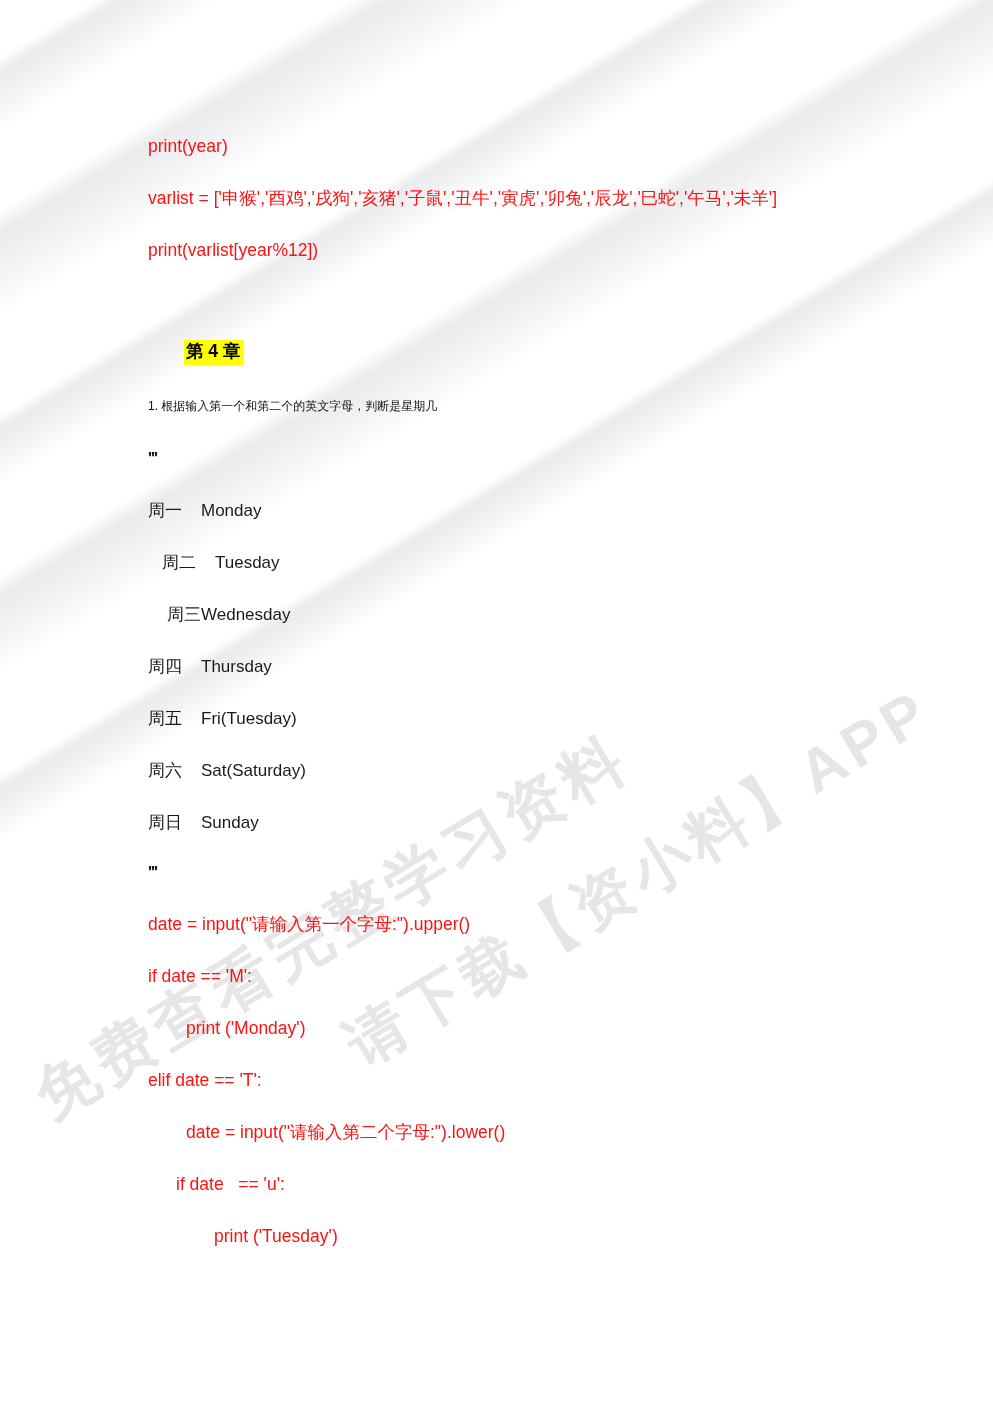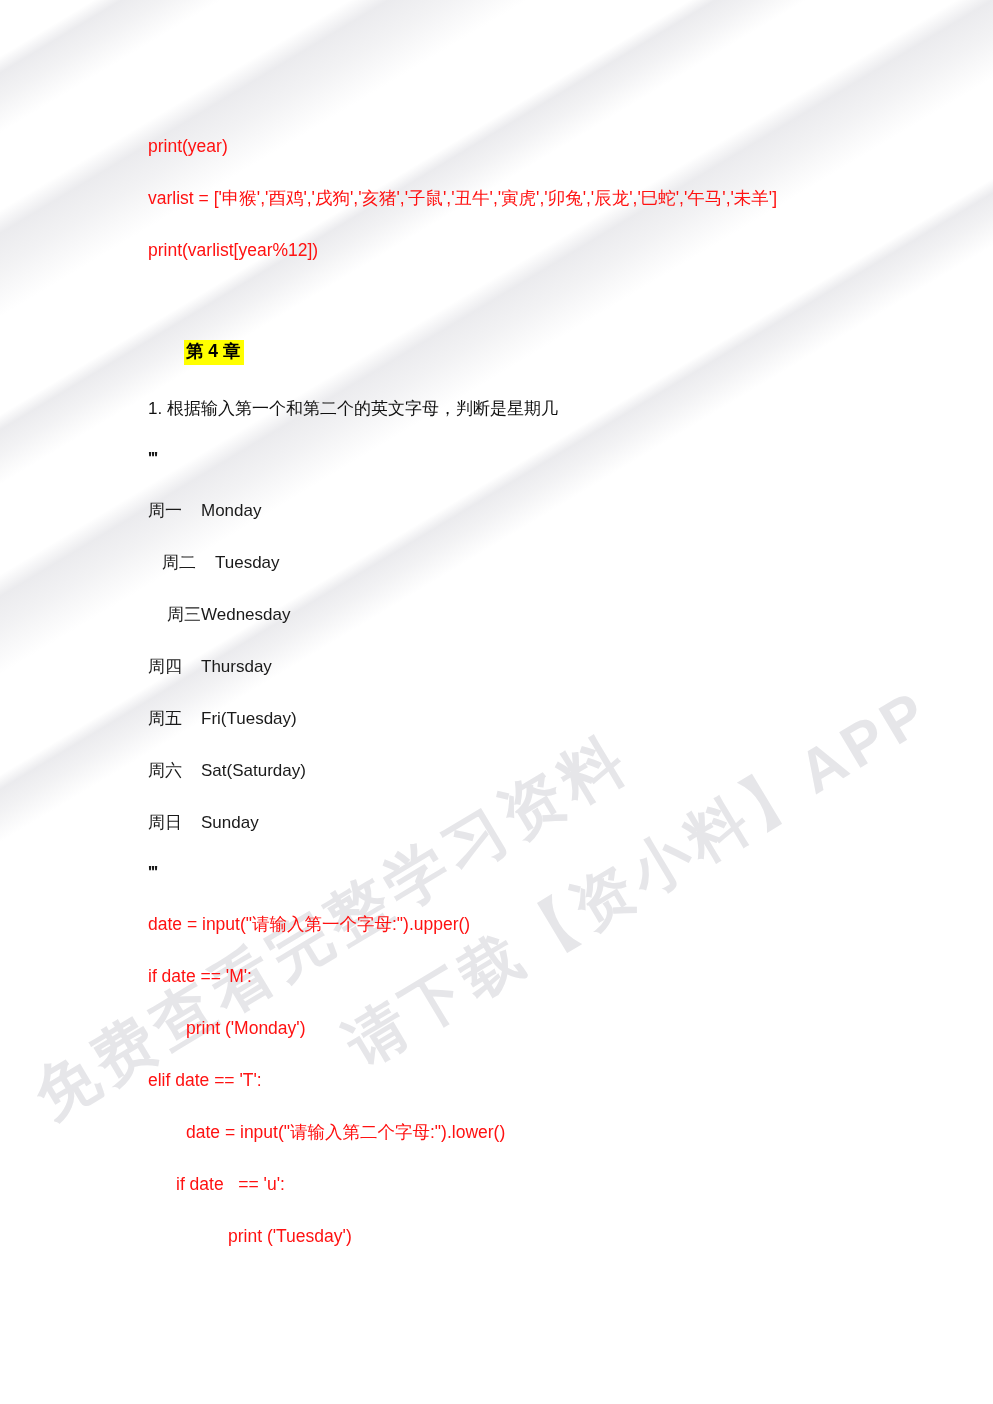--- a/index.html
+++ b/index.html
@@ -102,21 +102,21 @@
     padding: 3px 4px 4px 2px;
     line-height: 1;
     font-family: "Liberation Sans", "DejaVu Sans", sans-serif;
     margin-left: 36px;
   }
 
   .task-title {
     position: absolute;
     left: 148px;
     color: #111111;
-    font-size: 17px;
+    font-size: 12px;
     font-family: "Liberation Sans", "DejaVu Sans", sans-serif;
     line-height: 1;
   }
 
   .wk-row {
     position: absolute;
     left: 148px;
     color: #1a1a1a;
     font-size: 17px;
     line-height: 1;
@@ -188,16 +188,16 @@
     <div class="line code" style="top:968px; left:148px;">if date == 'M':</div>
 
     <div class="line code" style="top:1020px; left:186px;">print ('Monday')</div>
 
     <div class="line code" style="top:1072px; left:148px;">elif date == 'T':</div>
 
     <div class="line code" style="top:1124px; left:186px;">date = input("请输入第二个字母:").lower()</div>
 
     <div class="line code" style="top:1176px; left:176px;">if date   == 'u':</div>
 
-    <div class="line code" style="top:1228px; left:228px;">print ('Tuesday')</div>
+    <div class="line code" style="top:1228px; left:214px;">print ('Tuesday')</div>
 
   </div>
 </div>
 
 </body></html>

